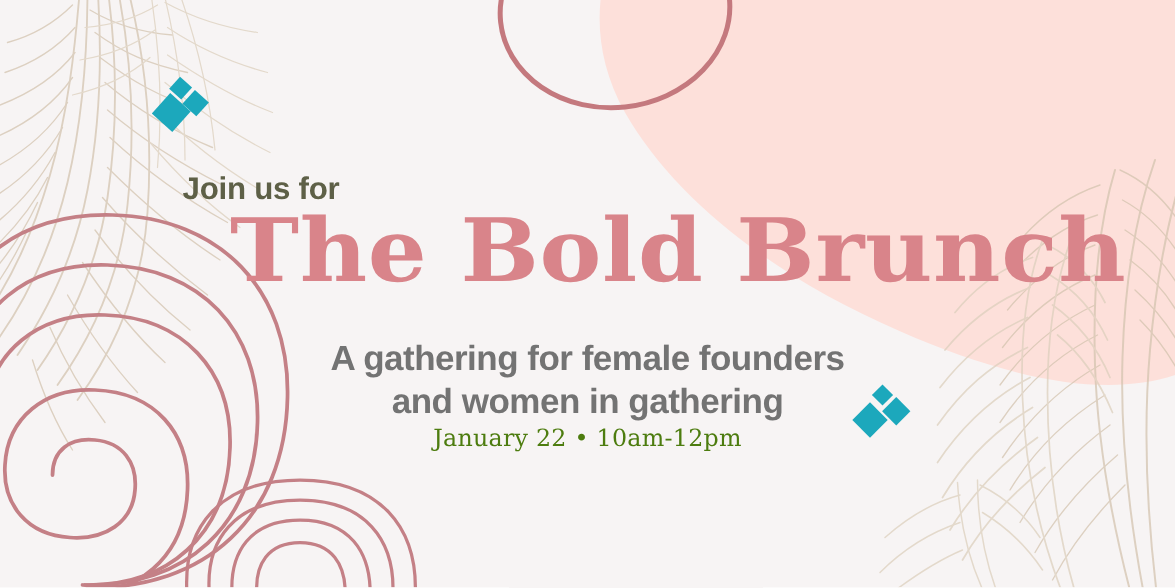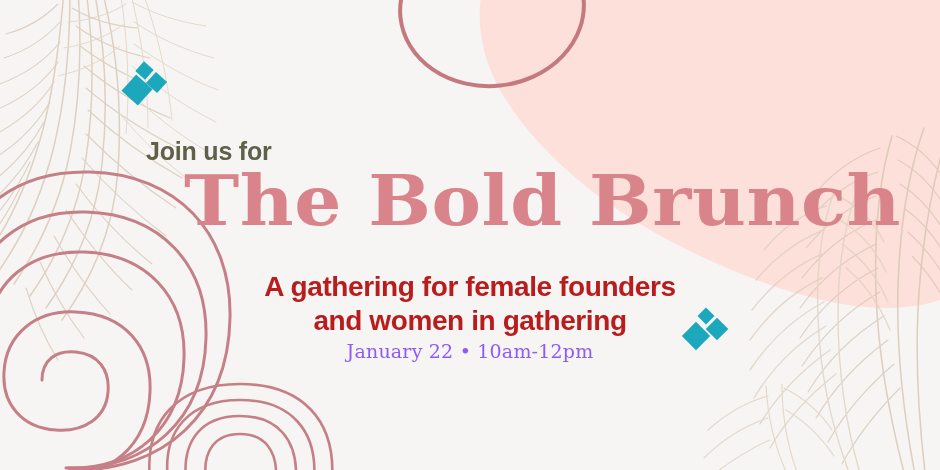--- a/index.html
+++ b/index.html
@@ -61,35 +61,35 @@
     position: absolute;
     left: 0;
     top: 270px;
     width: 940px;
     text-align: center;
     font-family: "Liberation Sans", sans-serif;
     font-weight: bold;
     font-size: 28px;
     line-height: 34px;
     letter-spacing: -0.4px;
-    color: #b91c1c;
+    color: #737373;
   }
   .subtitle .ln {
     display: block;
   }
   .datetime {
     position: absolute;
     left: 0;
     top: 340px;
     width: 940px;
     text-align: center;
     font-family: "DejaVu Serif", "Liberation Serif", serif;
     font-size: 19px;
     letter-spacing: 0.2px;
-    color: #8b5cf6;
+    color: #4d7c0f;
   }
 </style>
 </head>
 <body>
 
 <div id="poster">
 
   <svg class="layer" viewBox="0 0 940 470" width="940" height="470">
     <path d="M 940 -40 L 940 300 C 880 320 800 300 720 265
              C 620 222 540 160 500 90

